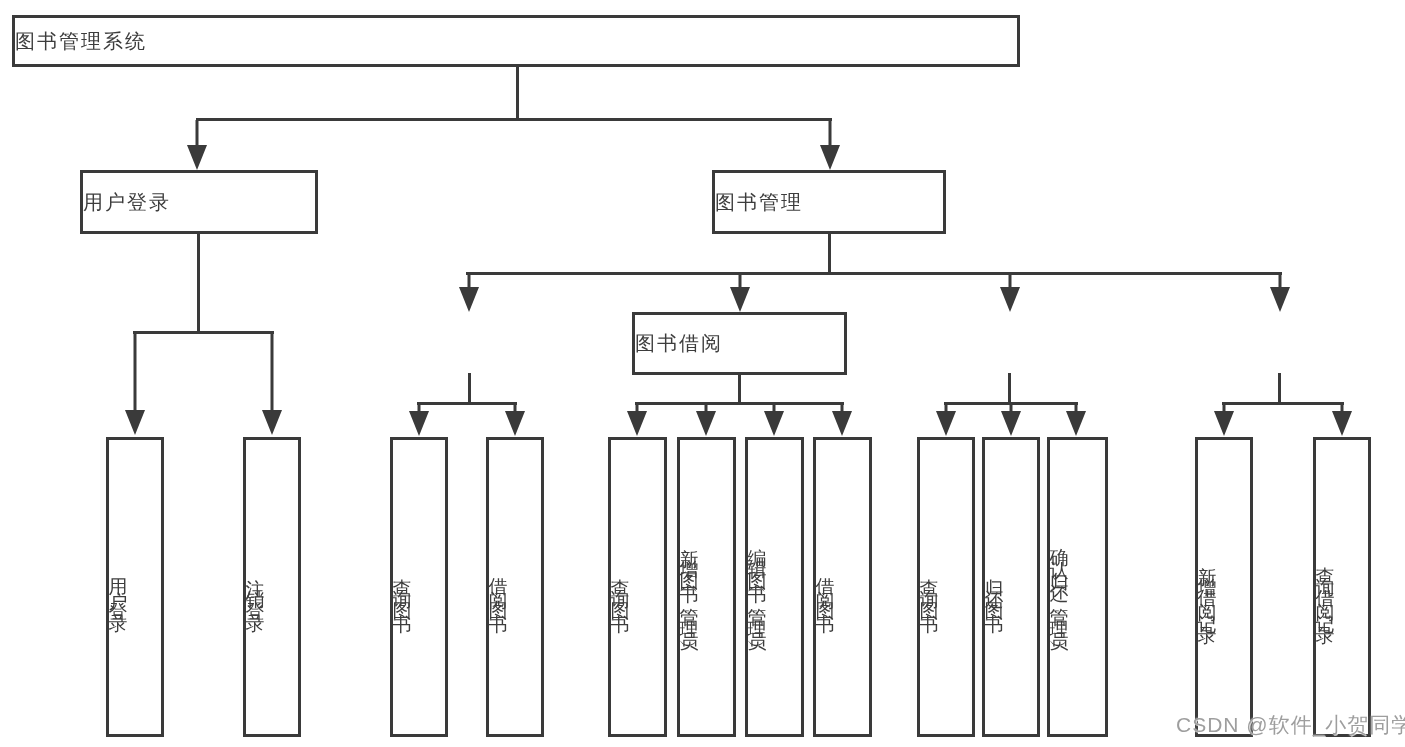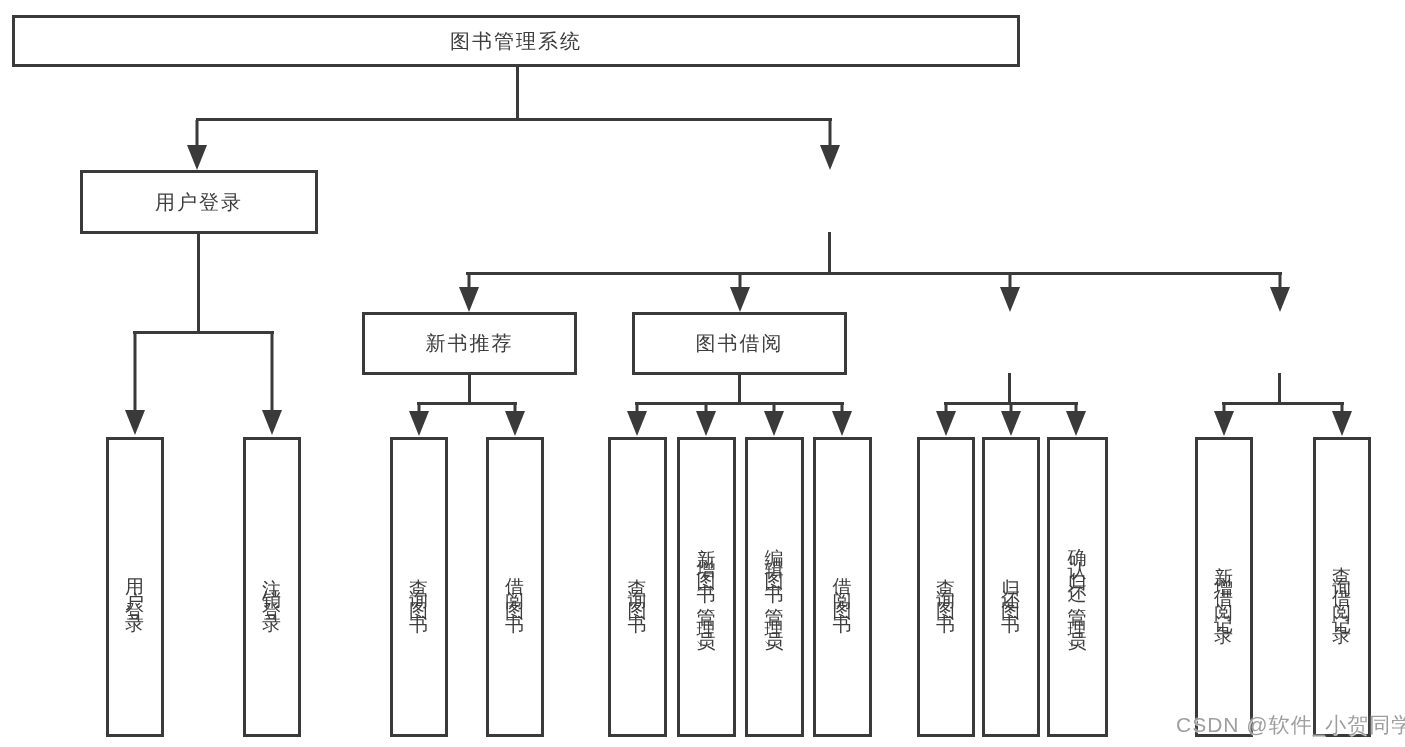--- a/index.html
+++ b/index.html
@@ -8,21 +8,21 @@
     --wm:#9e9e9e;
     --bg:#ffffff;
   }
   html,body{margin:0;padding:0;background:var(--bg);}
   .canvas{
     position:relative;width:1405px;height:747px;background:var(--bg);
     font-family:"Liberation Sans","DejaVu Sans",sans-serif;overflow:hidden;
   }
   .box{
     position:absolute;box-sizing:border-box;border:3px solid var(--line);
-    background:var(--bg);display:flex;align-items:center;justify-content:center;
+    background:var(--bg);display:flex;align-items:center;justify-content:flex-start;
   }
   .hlabel{
     font-size:20px;color:var(--text);letter-spacing:2px;white-space:nowrap;
   }
   .vbox{top:437px;height:300px;}
   .vlabel{
     writing-mode:vertical-rl;text-orientation:mixed;
     font-size:19px;letter-spacing:12px;color:var(--text);line-height:1;
   }
   .hline{position:absolute;height:3px;background:var(--line);}
@@ -48,24 +48,24 @@
 
 <div class="canvas">
 
   <div class="box" style="left:12px;top:15px;width:1008px;height:52px">
     <span class="hlabel">图书管理系统</span>
   </div>
 
   <div class="box" style="left:80px;top:170px;width:238px;height:64px">
     <span class="hlabel">用户登录</span>
   </div>
-
-  <div class="box" style="left:362px;top:312px;width:215px;height:63px">
-    <span class="hlabel">新书推荐</span>
-  </div>
+  <div class="box" style="left:712px;top:170px;width:234px;height:64px">
+    <span class="hlabel">图书管理</span>
+  </div>
+
   <div class="box" style="left:632px;top:312px;width:215px;height:63px">
     <span class="hlabel">图书借阅</span>
   </div>
 
   <div class="box vbox" style="left:106px;width:58px">
     <span class="vlabel">用户登录</span>
   </div>
   <div class="box vbox" style="left:243px;width:58px">
     <span class="vlabel">注销登录</span>
   </div>

